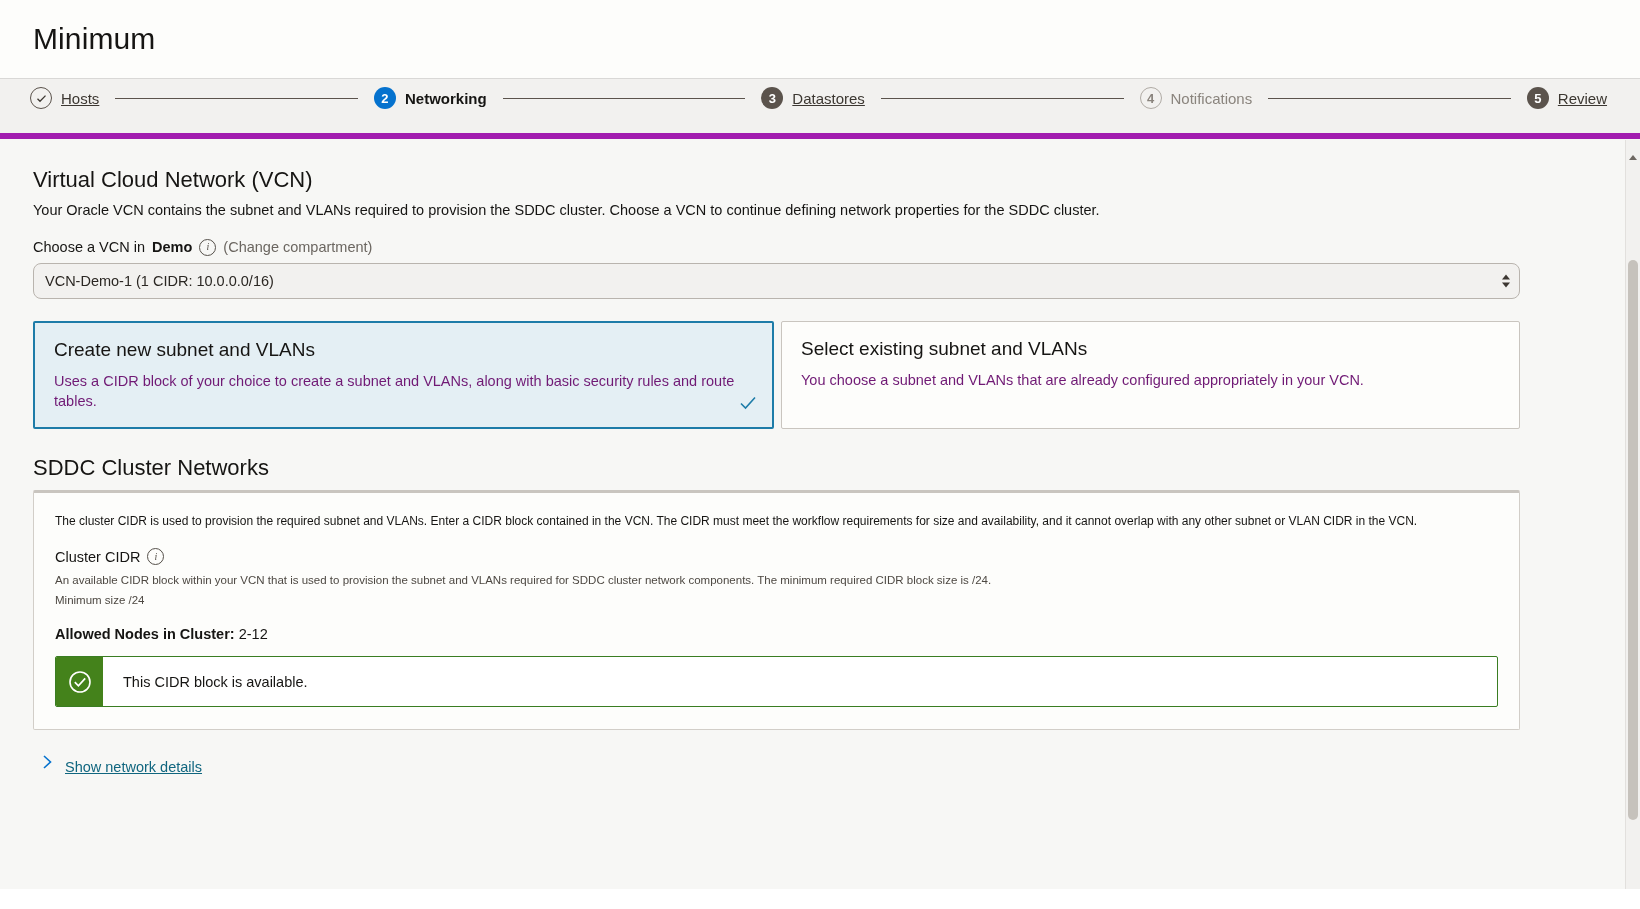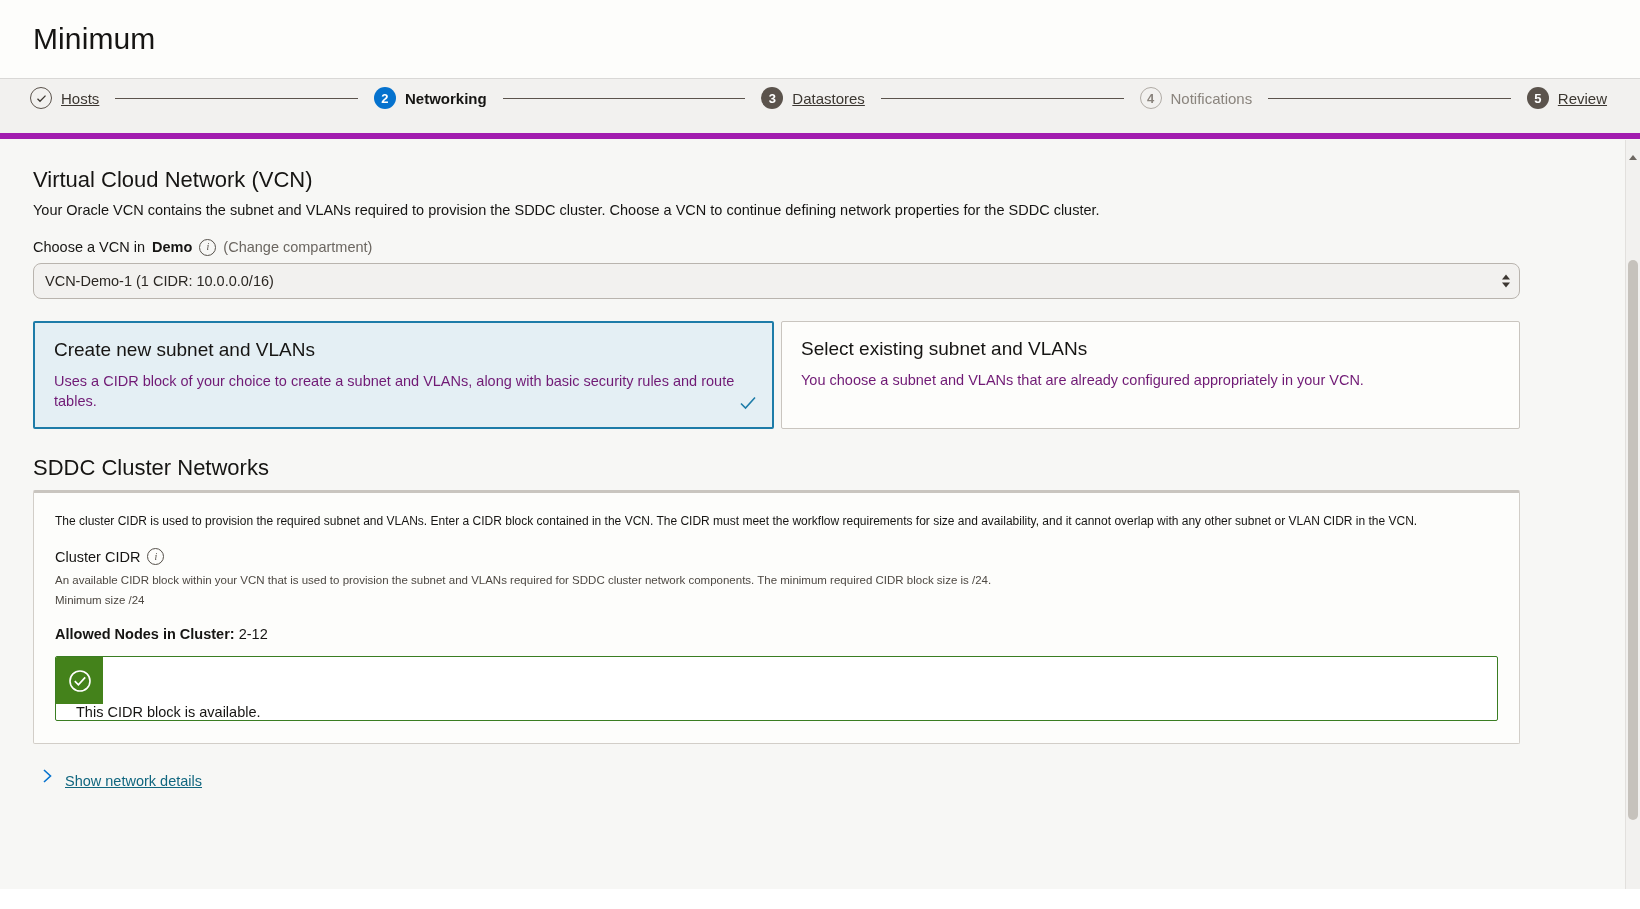--- a/index.html
+++ b/index.html
@@ -299,21 +299,20 @@
   .allowed-nodes b { font-weight: 700; }
 
   .alert {
     display: flex;
     align-items: stretch;
     border: 1px solid #3a7d22;
     border-radius: 2px;
     background: #ffffff;
     min-height: 49px;
     overflow: hidden;
-    flex-direction: column;
   }
   .alert-icon-box {
     width: 47px;
     background: #44821b;
     display: flex;
     align-items: center;
     justify-content: center;
     flex: 0 0 47px;
   }
   .alert-text {

